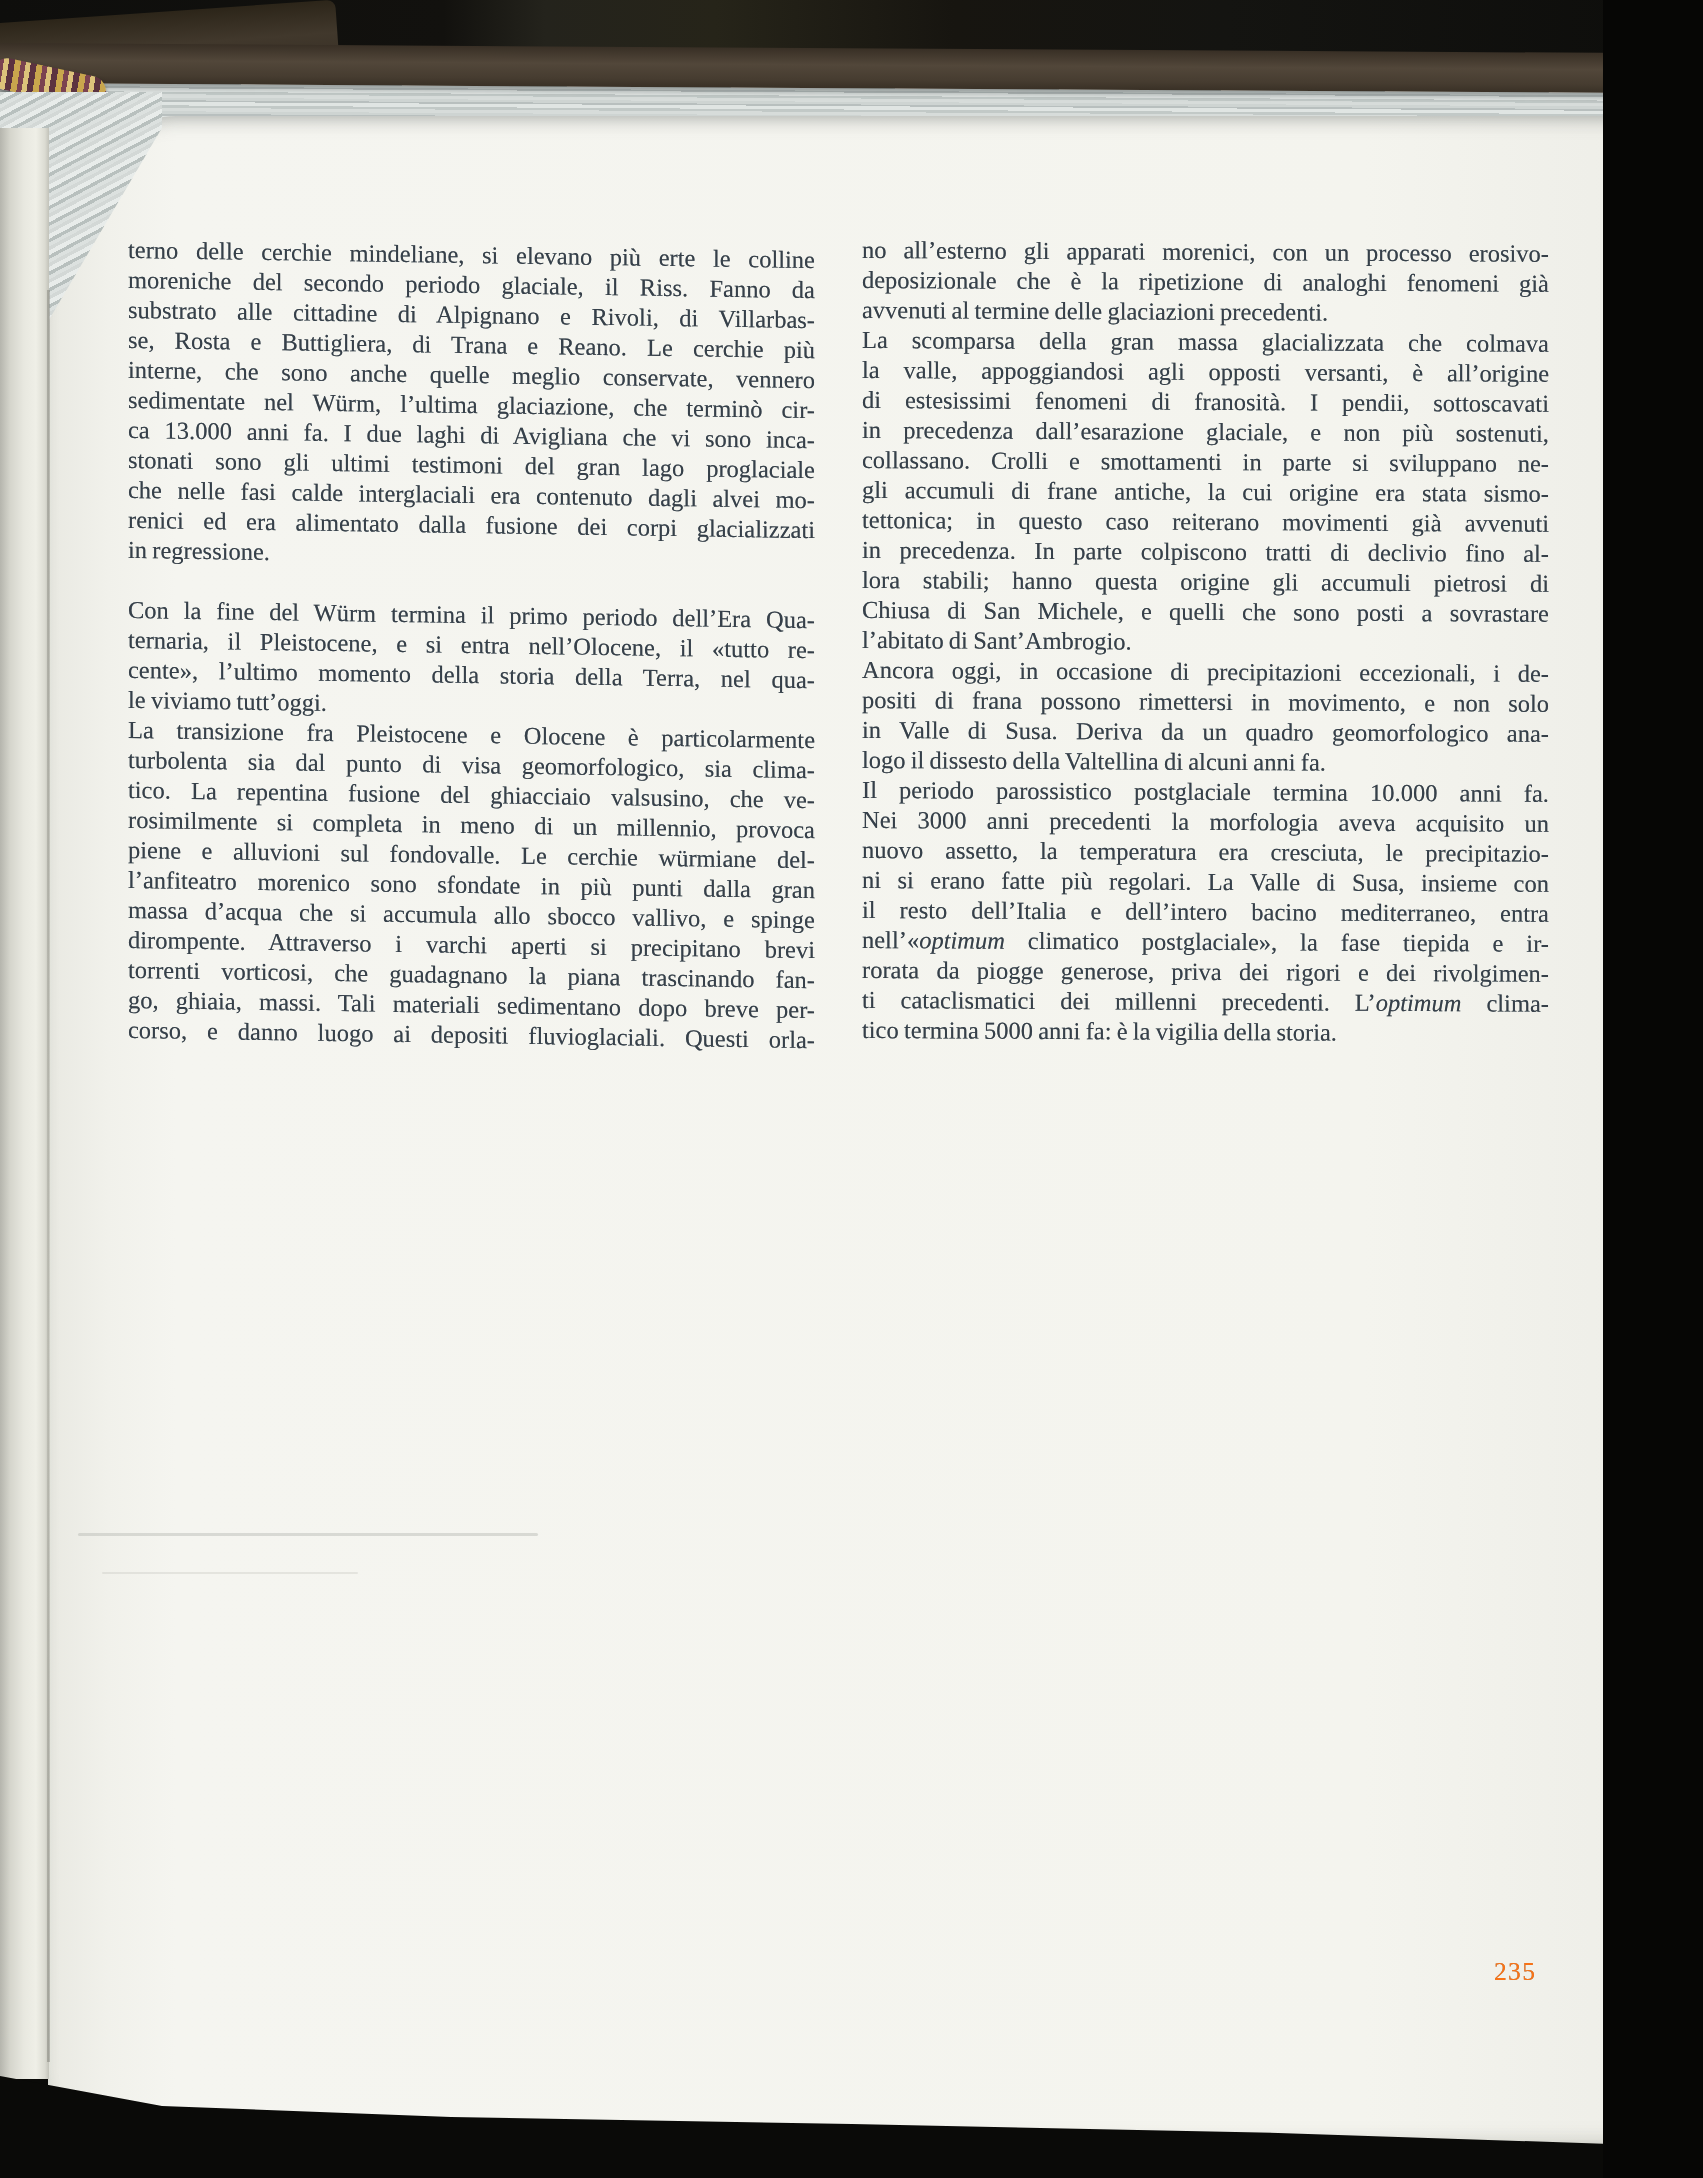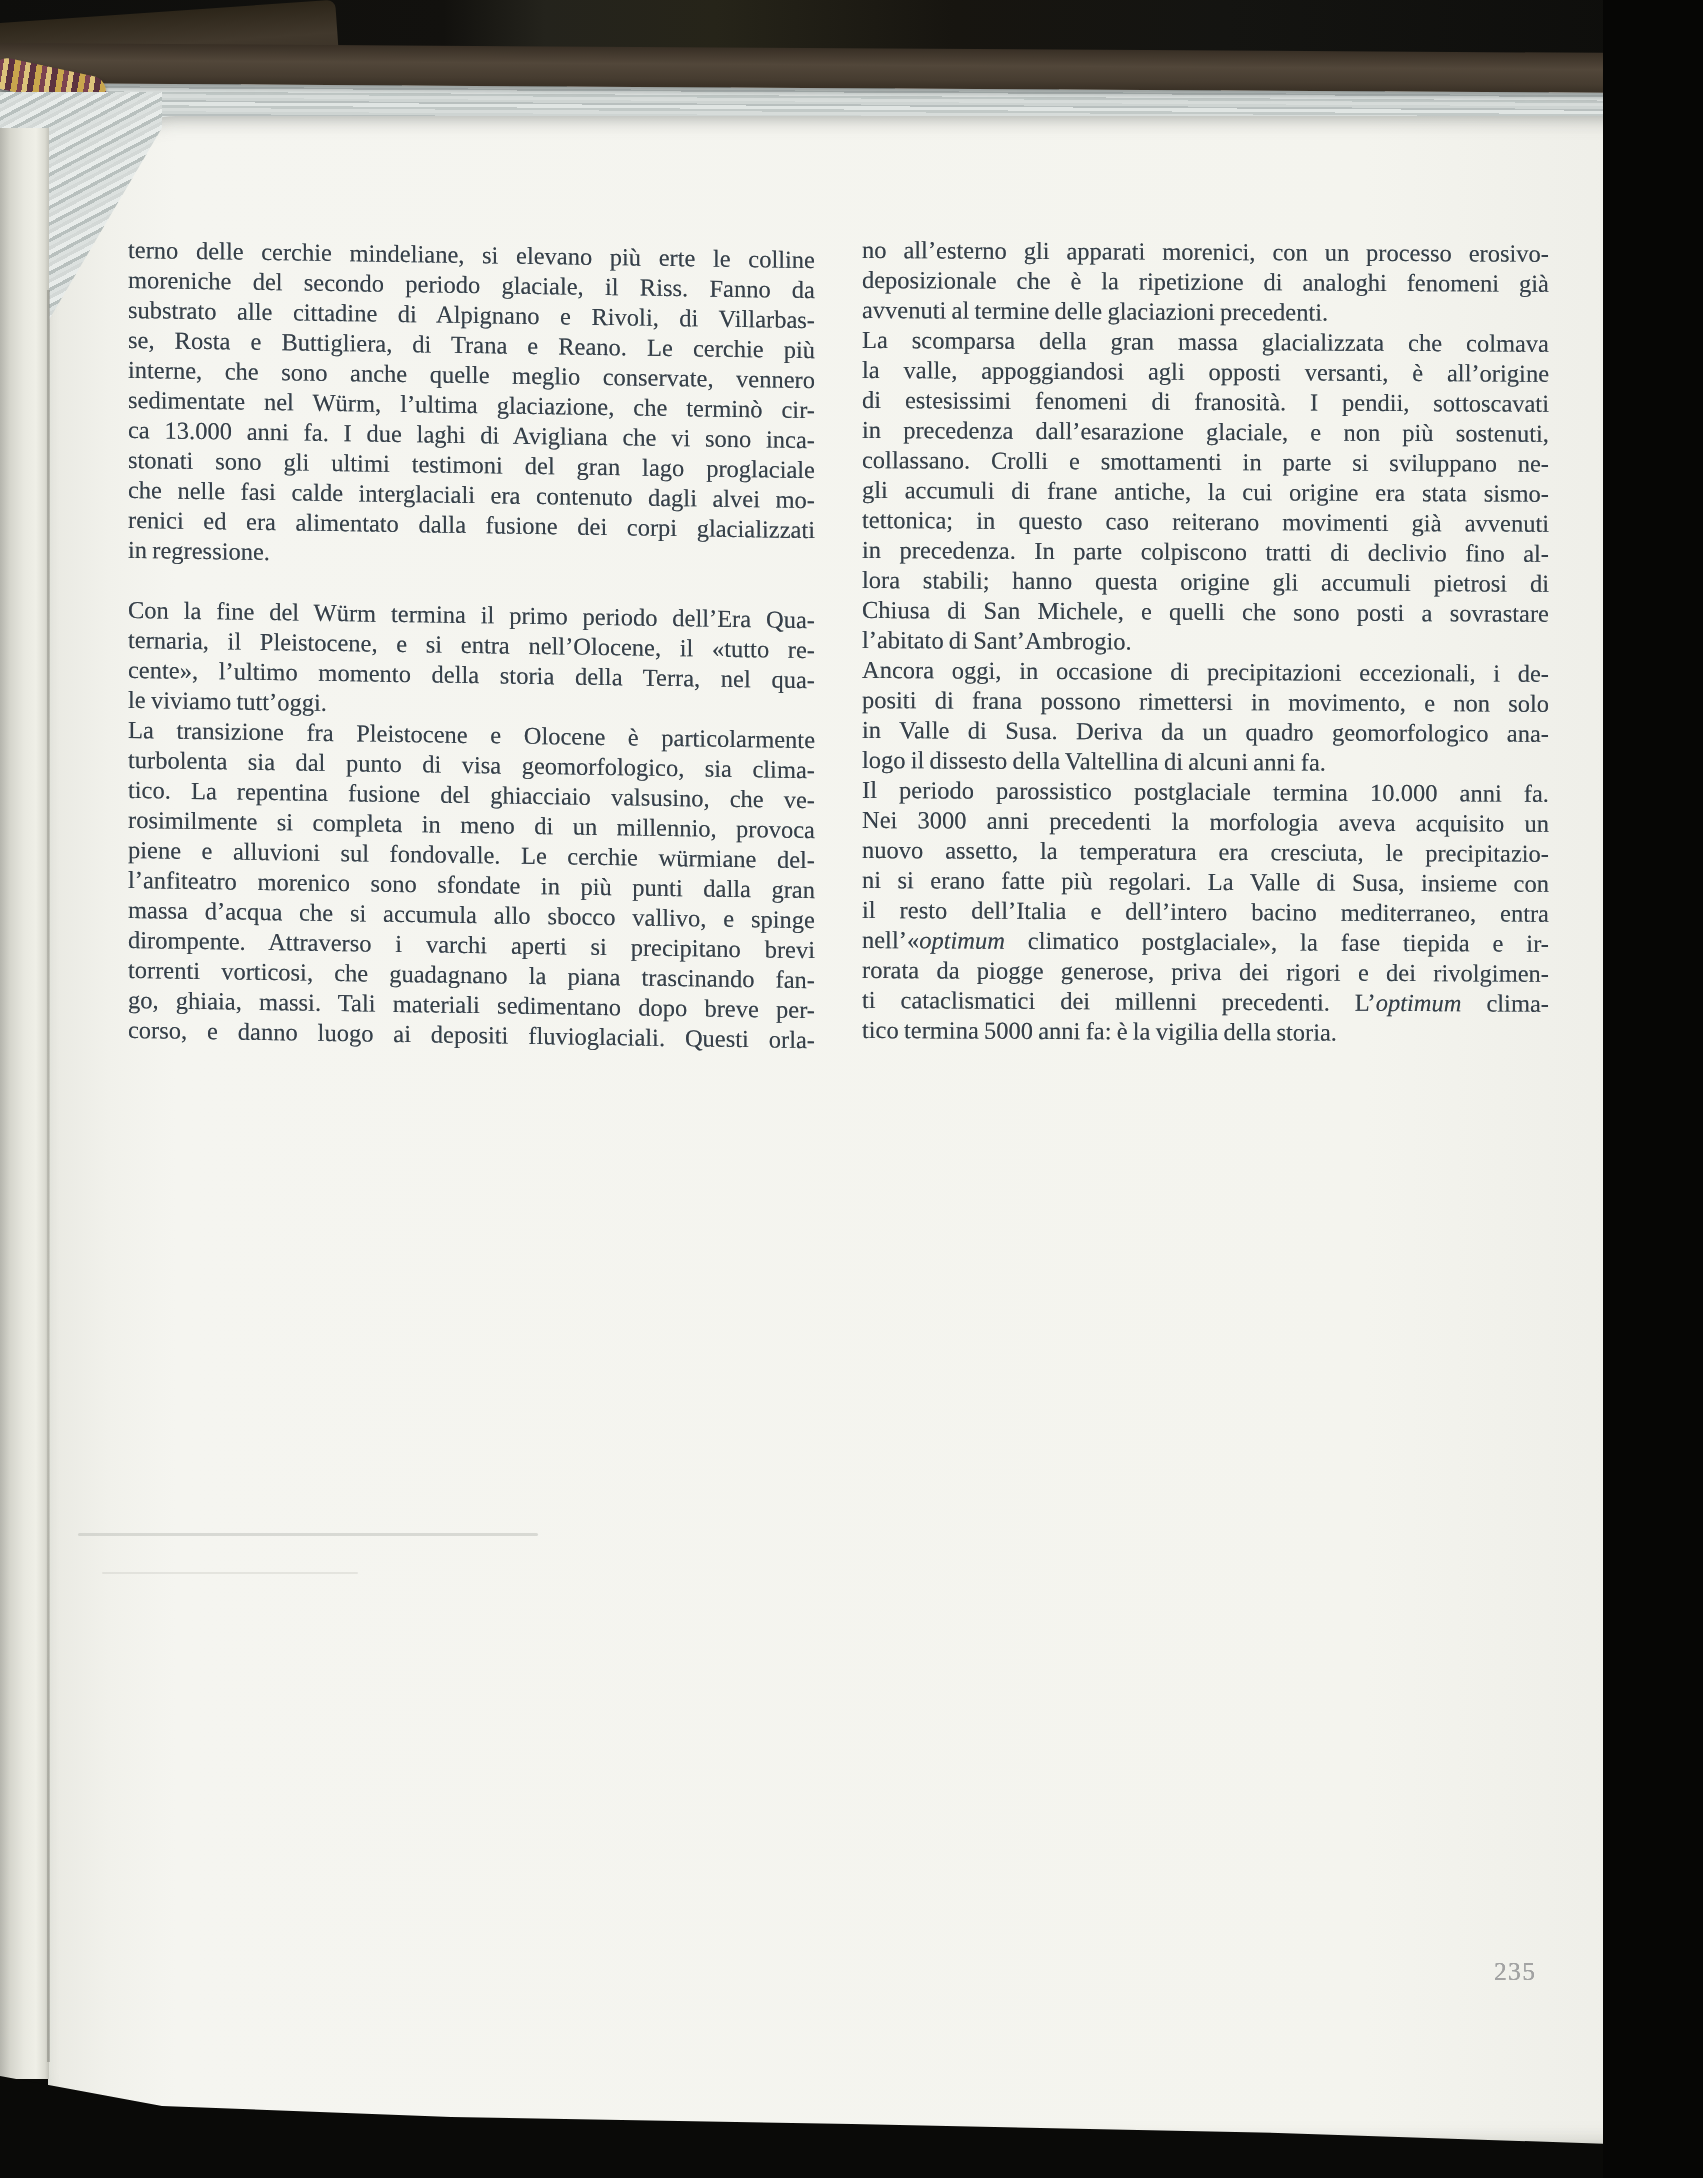--- a/index.html
+++ b/index.html
@@ -92,21 +92,21 @@
     word-spacing:-0.9px;
     text-shadow:0 0 0.4px rgba(46,58,66,.55);
   }
   .col-left{left:128px;transform:skewY(0.85deg);transform-origin:0 0;}
   .col-right{left:862px;transform:skewY(0.32deg);transform-origin:0 0;}
   .block + .block{margin-top:30px;}
   .line{text-align:justify;text-align-last:justify;height:30px;overflow:visible;white-space:normal;}
   .line.short{text-align-last:left;}
   .page-number{
     position:absolute;left:1494px;top:1957px;width:77px;
-    color:#a3a3a3;font-size:25.6px;letter-spacing:1.3px;
+    color:#f97316;font-size:25.6px;letter-spacing:1.3px;
     text-shadow:0 0 0.4px rgba(46,58,66,.5);
   }
 </style>
 </head>
 <body>
 
 <div class="stage">
   <div class="top-cloth"></div>
   <div class="cover-corner"></div>
   <div class="cover-strip"></div>

